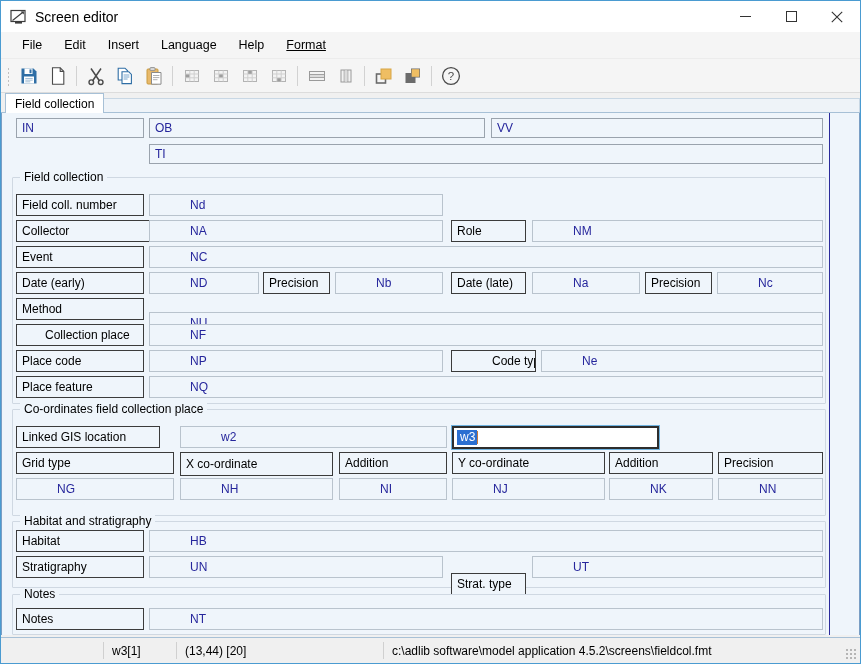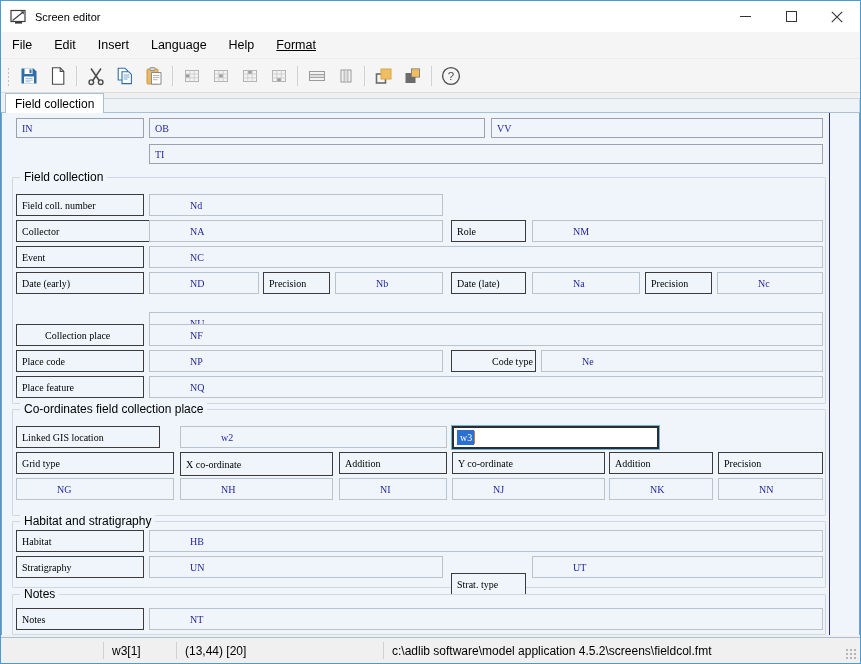--- a/index.html
+++ b/index.html
@@ -16,31 +16,31 @@
   }
   
   .titlebar{
     height:31px;background:#ffffff;display:flex;align-items:center;
     border-bottom:0px solid #ddd;
   }
   .title-icon{
     width:17px;height:16px;margin-left:9px;margin-right:8px;position:relative;
   }
   .title-icon svg{display:block;}
-  .title-text{font-size:11px;color:#000;flex:1;}
+  .title-text{font-size:14px;color:#000;flex:1;}
   .winbtns{display:flex;height:31px;}
   .winbtn{
     width:46px;height:31px;display:flex;align-items:center;justify-content:center;
     background:#ffffff;
   }
   .winbtn svg{display:block;}
   
   .menubar{
     height:26px;background:#f5f5f5;display:flex;align-items:center;
-    border-bottom:1px solid #ececec;
+    padding-left:10px;border-bottom:1px solid #ececec;
   }
   .menuitem{
     padding:4px 11px;font-size:12.5px;color:#000;line-height:14px;
   }
   .menuitem u{text-decoration:underline;}
   
   .toolbar{
     height:33px;background:#f5f5f5;display:flex;align-items:center;
     padding-left:4px;border-bottom:1px solid #dcdcdc;
   }
@@ -69,22 +69,22 @@
   
   .canvas{
     position:relative;height:522px;background:#eff5fb;
     border-left:1px solid #7a9ec4;border-right:1px solid #7a9ec4;
     box-sizing:border-box;overflow:hidden;
   }
   .screenline{position:absolute;top:0;bottom:0;width:1px;background:#2b2b9c;}
   
   .fld{
     position:absolute;box-sizing:border-box;background:#eff5fb;
-    display:flex;align-items:center;font-size:10px;color:#000;
-    padding-left:5px;white-space:nowrap;overflow:hidden;font-family:Liberation Serif, serif;
+    display:flex;align-items:center;font-size:12px;color:#000;
+    padding-left:5px;white-space:nowrap;overflow:hidden;
   }
   .fld.label{border:1.6px solid #3b3b3b;color:#000;}
   .fld.tag{border:1px solid #9aa3ad;color:#26269c;}
   .fld.tag2{border:1px solid #b9c3cd;color:#26269c;padding-left:40px;}
   .fld.sel{
     border:2px solid #2d2d2d;background:#ffffff;outline:1px solid #6fb3e0;
     outline-offset:0px;padding-left:0;
   }
   .fld.sel .seltext{
     background:#2a6fd1;color:#ffffff;padding:0 2px 0 3px;margin-left:3px;
@@ -318,20 +318,21 @@
 
     <div class="fld label" style="left:14px;top:159px;width:128px;height:22px;">Date (early)</div>
     <div class="fld tag2" style="left:147px;top:159px;width:110px;height:22px;">ND</div>
     <div class="fld label" style="left:261px;top:159px;width:67px;height:22px;">Precision</div>
     <div class="fld tag2" style="left:333px;top:159px;width:108px;height:22px;">Nb</div>
     <div class="fld label" style="left:449px;top:159px;width:75px;height:22px;">Date (late)</div>
     <div class="fld tag2" style="left:530px;top:159px;width:108px;height:22px;">Na</div>
     <div class="fld label" style="left:643px;top:159px;width:67px;height:22px;">Precision</div>
     <div class="fld tag2" style="left:715px;top:159px;width:106px;height:22px;">Nc</div>
 
+    <div class="fld label" style="left:14px;top:185px;width:128px;height:22px;">Method</div>
     <div class="fld tag2" style="left:147px;top:199px;width:674px;height:22px;">NU</div>
 
     <div class="fld label" style="left:14px;top:211px;width:128px;height:22px;padding-left:28px;">Collection place</div>
     <div class="fld tag2" style="left:147px;top:211px;width:674px;height:22px;">NF</div>
 
     <div class="fld label" style="left:14px;top:237px;width:128px;height:22px;">Place code</div>
     <div class="fld tag2" style="left:147px;top:237px;width:294px;height:22px;">NP</div>
     <div class="fld label" style="left:449px;top:237px;width:85px;height:22px;padding-left:40px;">Code type</div>
     <div class="fld tag2" style="left:539px;top:237px;width:282px;height:22px;">Ne</div>
 

